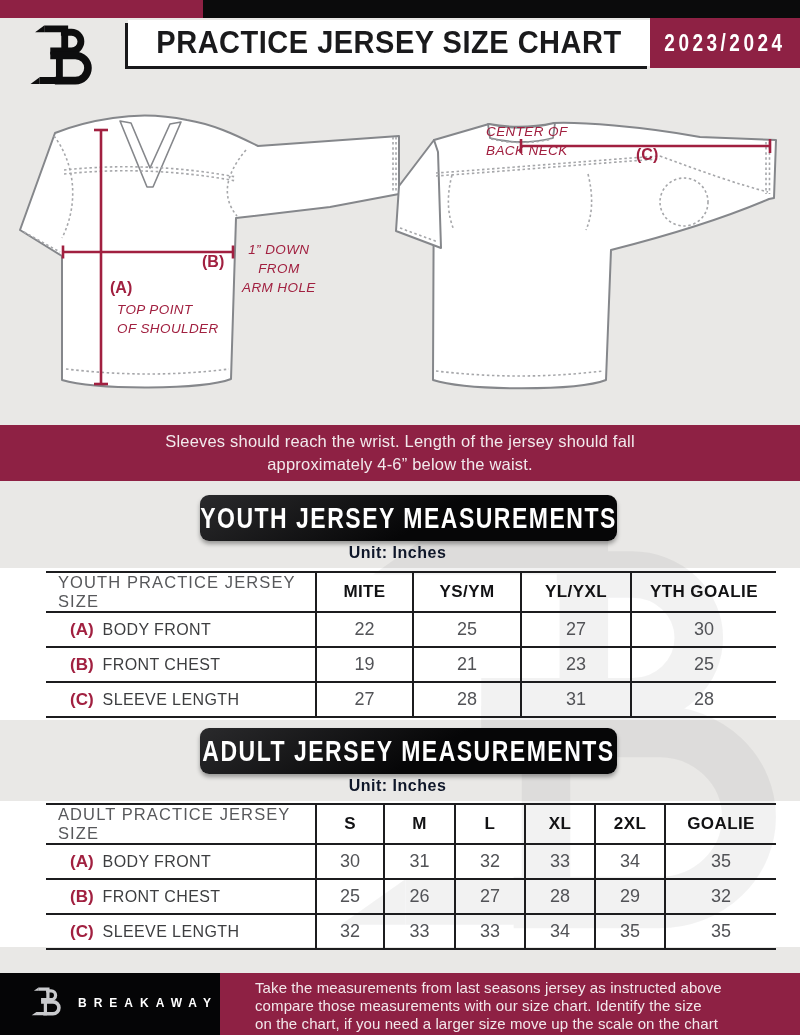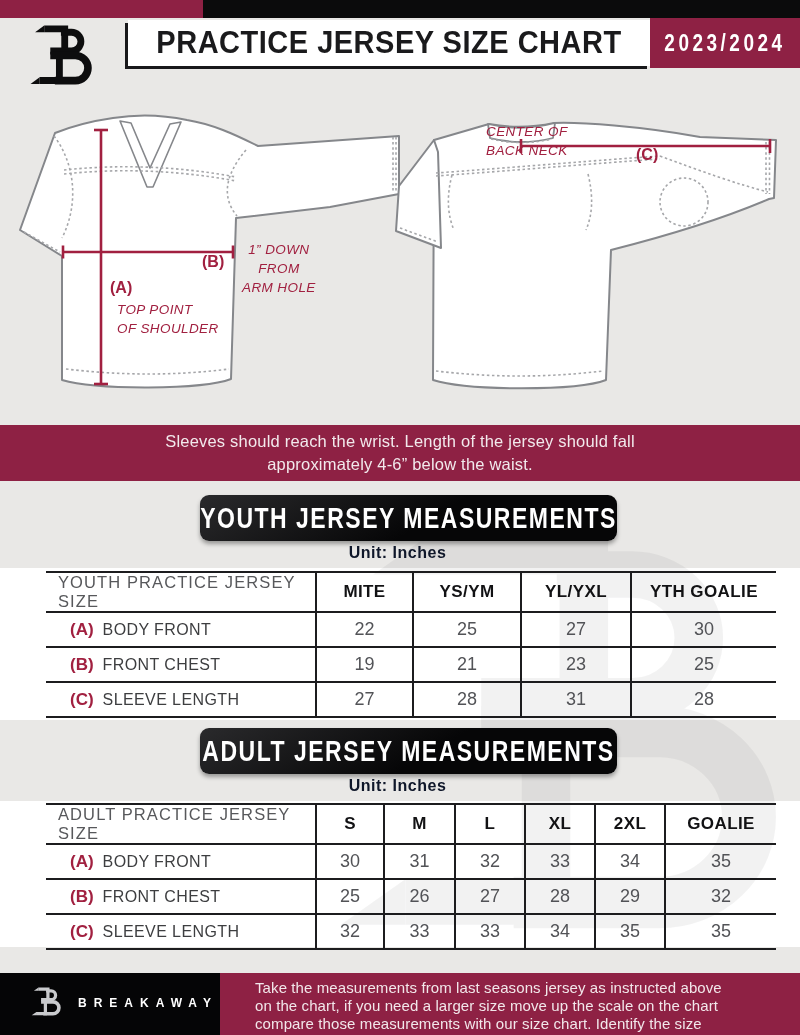--- a/index.html
+++ b/index.html
@@ -284,17 +284,17 @@
   </tbody>
     </table>
 
   <div class="abs footer-black"></div>
   <svg class="abs footer-logo" viewBox="0 0 100 100">
       <use href="#bk-logo"></use>
     </svg>
   <div class="abs brand">BREAKAWAY</div>
   <div class="abs footer-maroon">
     <div>Take the measurements from last seasons jersey as instructed above</div>
+    <div>compare those measurements  with our size chart. Identify the size</div>
     <div>on the chart, if you need a larger size move up the scale on the chart</div>
-    <div>compare those measurements  with our size chart. Identify the size</div>
   </div>
 
 </div>
 
 </body></html>

